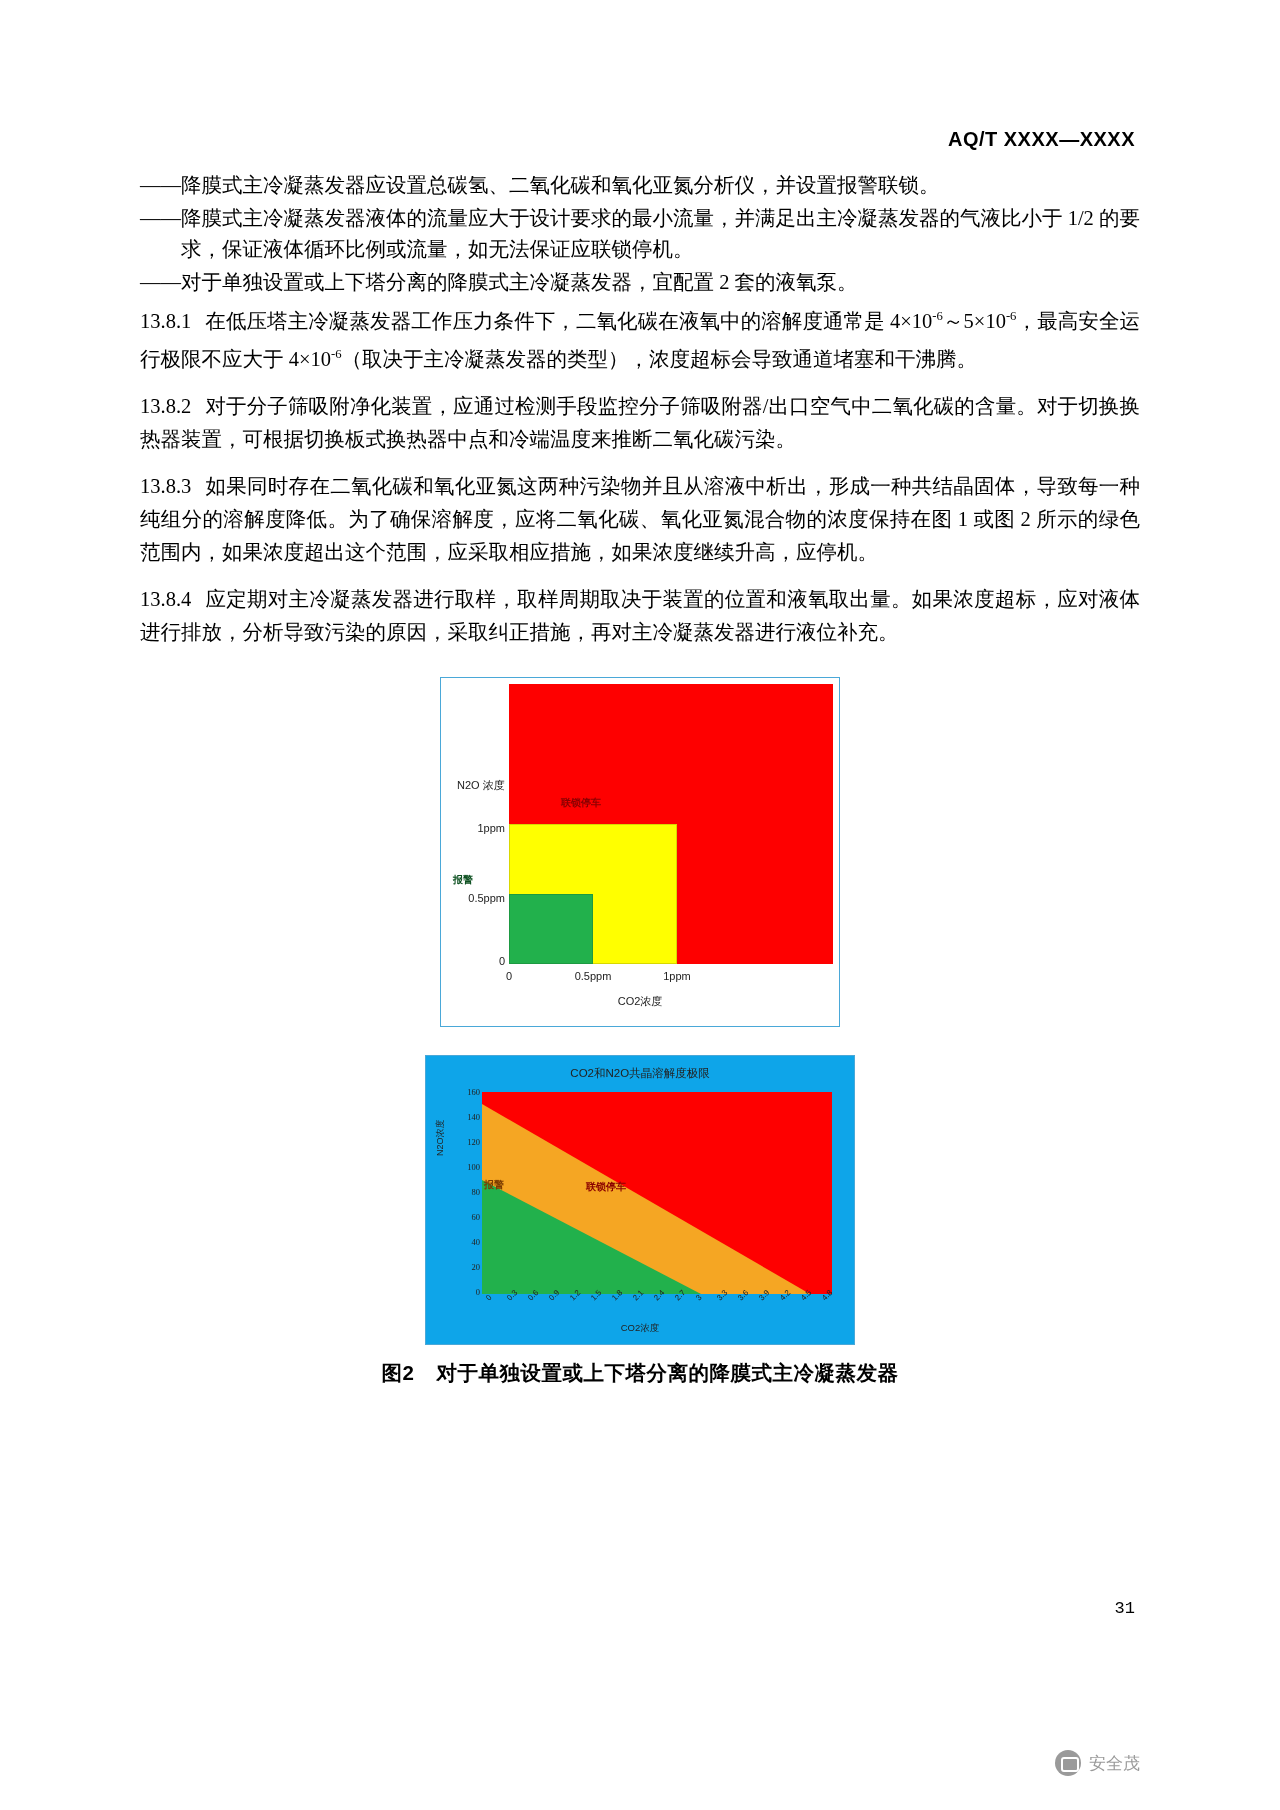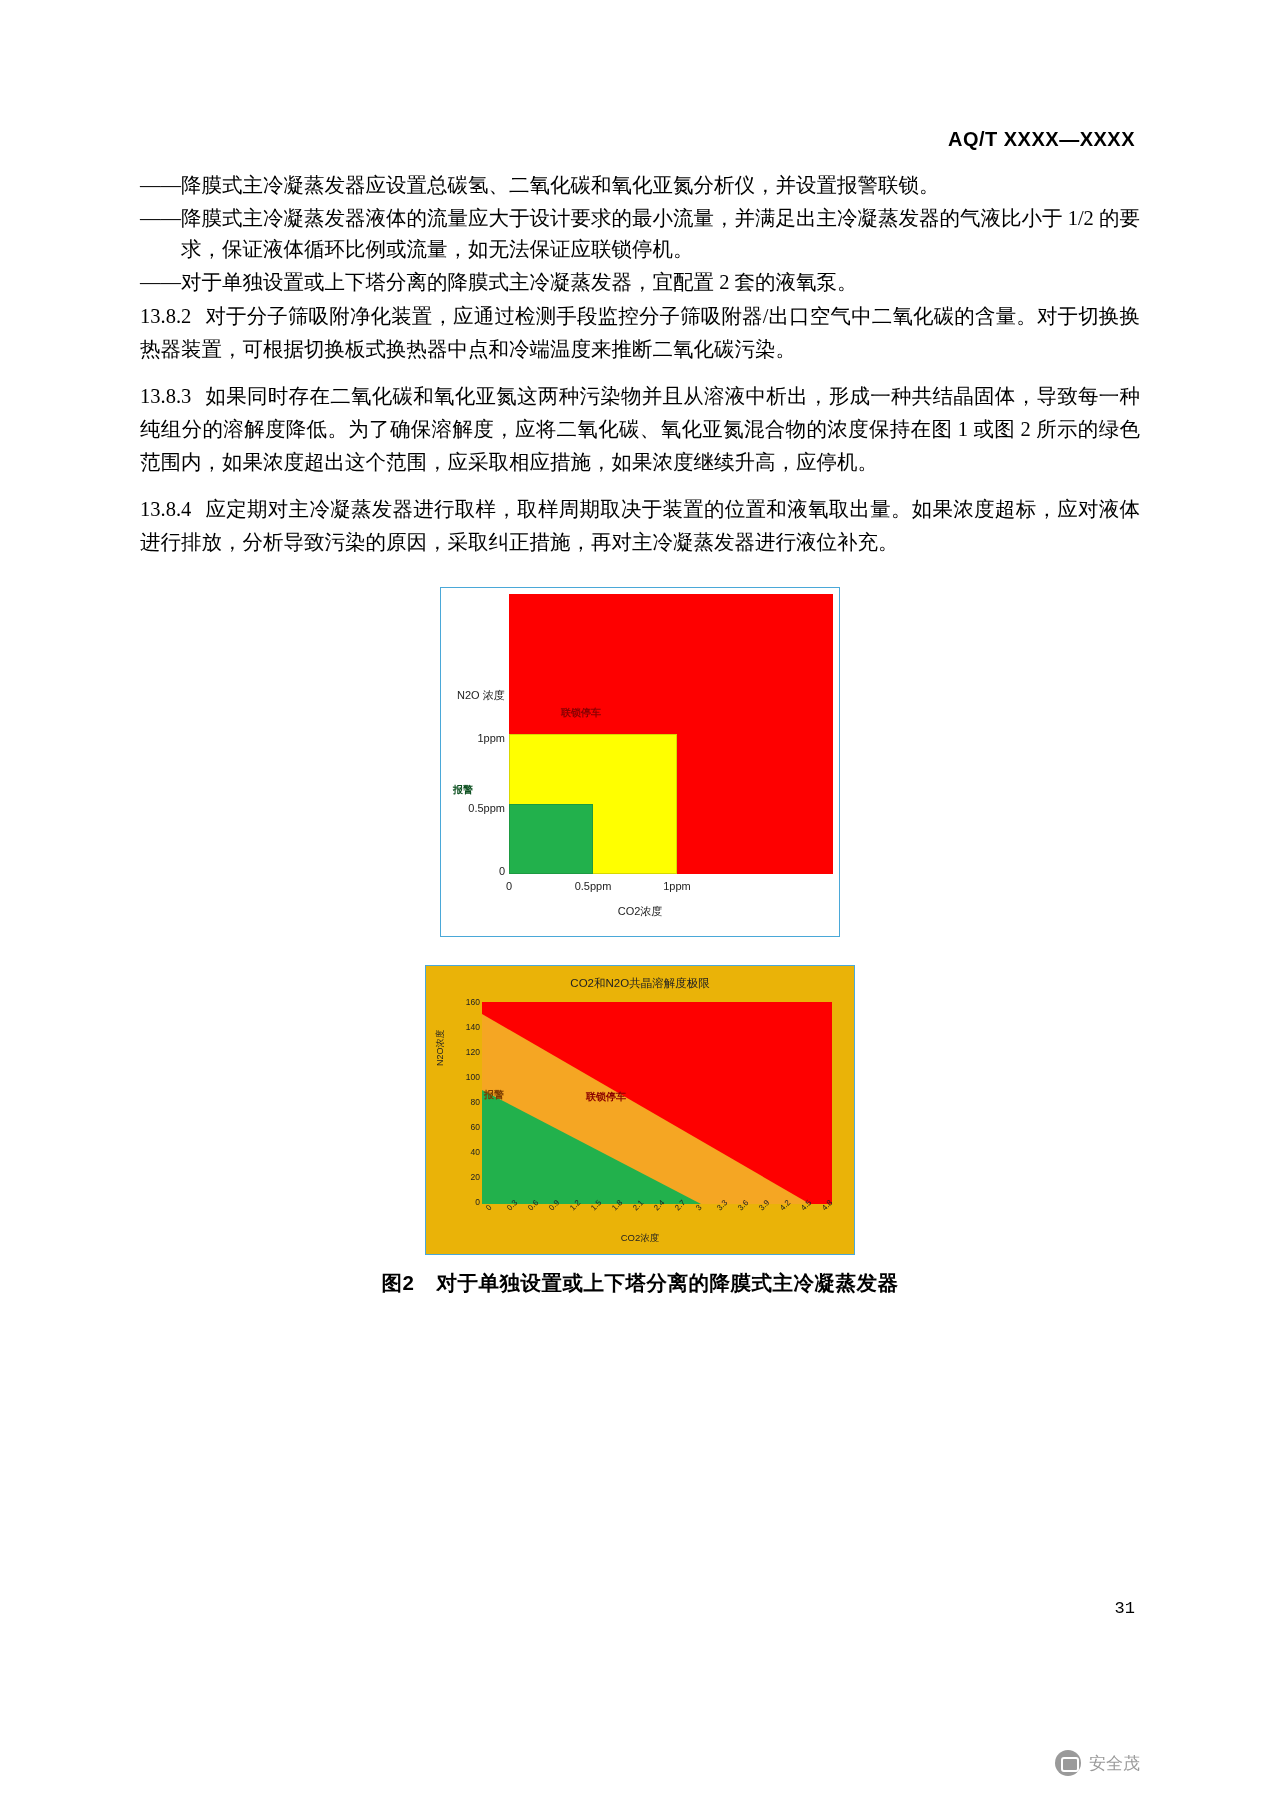--- a/index.html
+++ b/index.html
@@ -197,21 +197,21 @@
     color: #222;
   }
 
   
   .fig2 {
     position: relative;
     width: 430px;
     height: 290px;
     margin: 0 auto;
     border: 1px solid #4aa8d8;
-    background: #eab308;
+    background: #0ea5e9;
     box-sizing: border-box;
   }
   .f2-title {
     position: absolute;
     left: 0; right: 0;
     top: 10px;
     text-align: center;
     font-family: "Liberation Sans", sans-serif;
     font-size: 11.5px;
     color: #222;
@@ -238,21 +238,21 @@
   .f2-yticks {
     position: absolute;
     left: 20px;
     top: 30px;
     width: 34px;
     height: 214px;
   }
   .f2-ytick {
     position: absolute;
     right: 0;
-    font-family: Liberation Sans, sans-serif;
+    font-family: Liberation Serif, serif;
     font-size: 8.5px;
     color: #222;
     text-align: center;
     transform: translateY(-50%);
   }
   .f2-xticks {
     position: absolute;
     left: 56px;
     top: 240px;
     width: 350px;
@@ -347,20 +347,23 @@
     <div class="dash-item">
       <span class="dash-mark">——</span>
       <span class="dash-text">降膜式主冷凝蒸发器液体的流量应大于设计要求的最小流量，并满足出主冷凝蒸发器的气液比小于 1/2 的要求，保证液体循环比例或流量，如无法保证应联锁停机。</span>
     </div>
     <div class="dash-item">
       <span class="dash-mark">——</span>
       <span class="dash-text">对于单独设置或上下塔分离的降膜式主冷凝蒸发器，宜配置 2 套的液氧泵。</span>
     </div>
 
 
+    <p class="para">
+      <span class="idx">13.8.1</span><span id="p1"><span>在低压塔主冷凝蒸发器工作压力条件下，二氧化碳在液氧中的溶解度通常是 4×10</span><sup>-6</sup><span>～5×10</span><sup>-6</sup><span>，最高安全运行极限不应大于 4×10</span><sup>-6</sup><span>（取决于主冷凝蒸发器的类型），浓度超标会导致通道堵塞和干沸腾。</span></span>
+    </p>
 
     <p class="para">
       <span class="idx">13.8.2</span><span>对于分子筛吸附净化装置，应通过检测手段监控分子筛吸附器/出口空气中二氧化碳的含量。对于切换换热器装置，可根据切换板式换热器中点和冷端温度来推断二氧化碳污染。</span>
     </p>
 
     <p class="para">
       <span class="idx">13.8.3</span><span>如果同时存在二氧化碳和氧化亚氮这两种污染物并且从溶液中析出，形成一种共结晶固体，导致每一种纯组分的溶解度降低。为了确保溶解度，应将二氧化碳、氧化亚氮混合物的浓度保持在图 1 或图 2 所示的绿色范围内，如果浓度超出这个范围，应采取相应措施，如果浓度继续升高，应停机。</span>
     </p>
 
     <p class="para">

